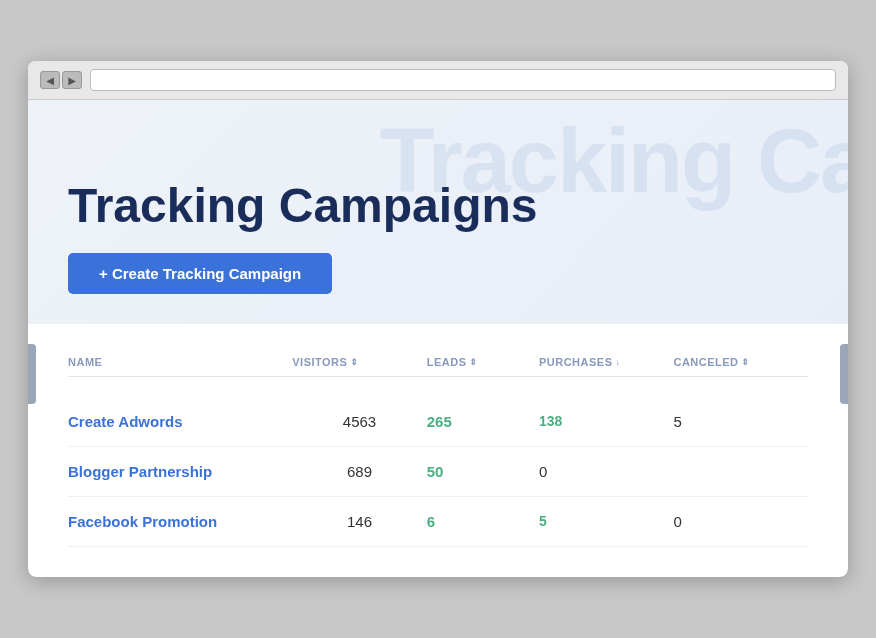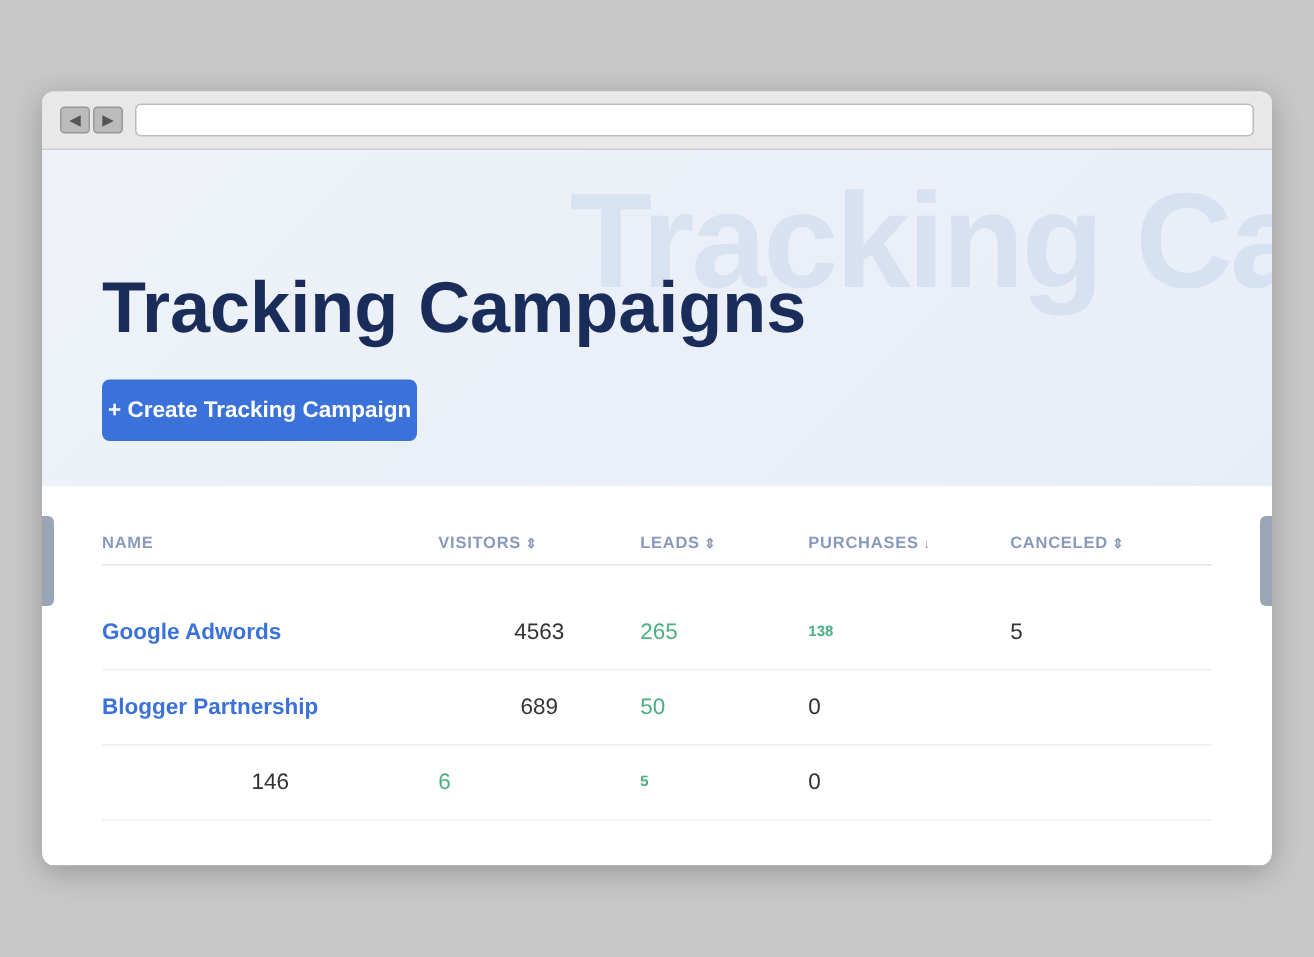--- a/index.html
+++ b/index.html
@@ -95,21 +95,21 @@
       position: relative;
       z-index: 1;
       margin-top: 44px;
     }
 
     .create-btn {
       background: #3b72d9;
       color: #fff;
       border: none;
       border-radius: 5px;
-      padding: 12px 4px;
+      padding: 12px 31px;
       font-size: 15px;
       font-weight: 600;
       cursor: pointer;
       display: inline-flex;
       align-items: center;
       gap: 6px;
       position: relative;
       z-index: 1;
     }
 
@@ -208,25 +208,25 @@
     .cell-visitors {
       font-size: 15px;
       color: #333;
       font-weight: 500;
       text-align: center;
     }
 
     .cell-leads {
       font-size: 15px;
       color: #4caf82;
-      font-weight: 400;
+      font-weight: 700;
     }
 
     .cell-purchases {
-      font-size: 10px;
+      font-size: 14px;
       color: #4caf82;
       font-weight: 600;
     }
 
     .cell-canceled {
       font-size: 15px;
       color: #333;
       font-weight: 500;
     }
   </style>
@@ -274,35 +274,36 @@
             <span>PURCHASES</span>
             <span class="sort-icon">↓</span>
           </div>
           <div class="col-header">
             <span>CANCELED</span>
             <span class="sort-icon">⇕</span>
           </div>
         </div>
 
         <div class="table-row">
-          <a class="campaign-name">Google Adwords</a>
+          <a class="campaign-name">Create Adwords</a>
           <span class="cell-visitors">4563</span>
           <span class="cell-leads">265</span>
           <span class="cell-purchases">138</span>
           <span class="cell-canceled">5</span>
         </div>
 
         <div class="table-row">
           <a class="campaign-name">Blogger Partnership</a>
           <span class="cell-visitors">689</span>
           <span class="cell-leads">50</span>
           <span class="cell-canceled">0</span>
         </div>
 
         <div class="table-row">
+          <a class="campaign-name">Facebook Promotion</a>
           <span class="cell-visitors">146</span>
           <span class="cell-leads">6</span>
           <span class="cell-purchases">5</span>
           <span class="cell-canceled">0</span>
         </div>
 
       </div>
     </div>
 
   </div>

